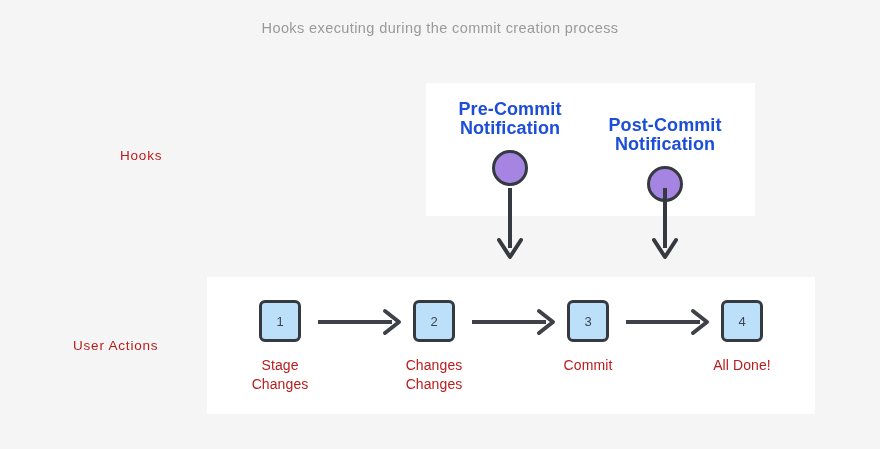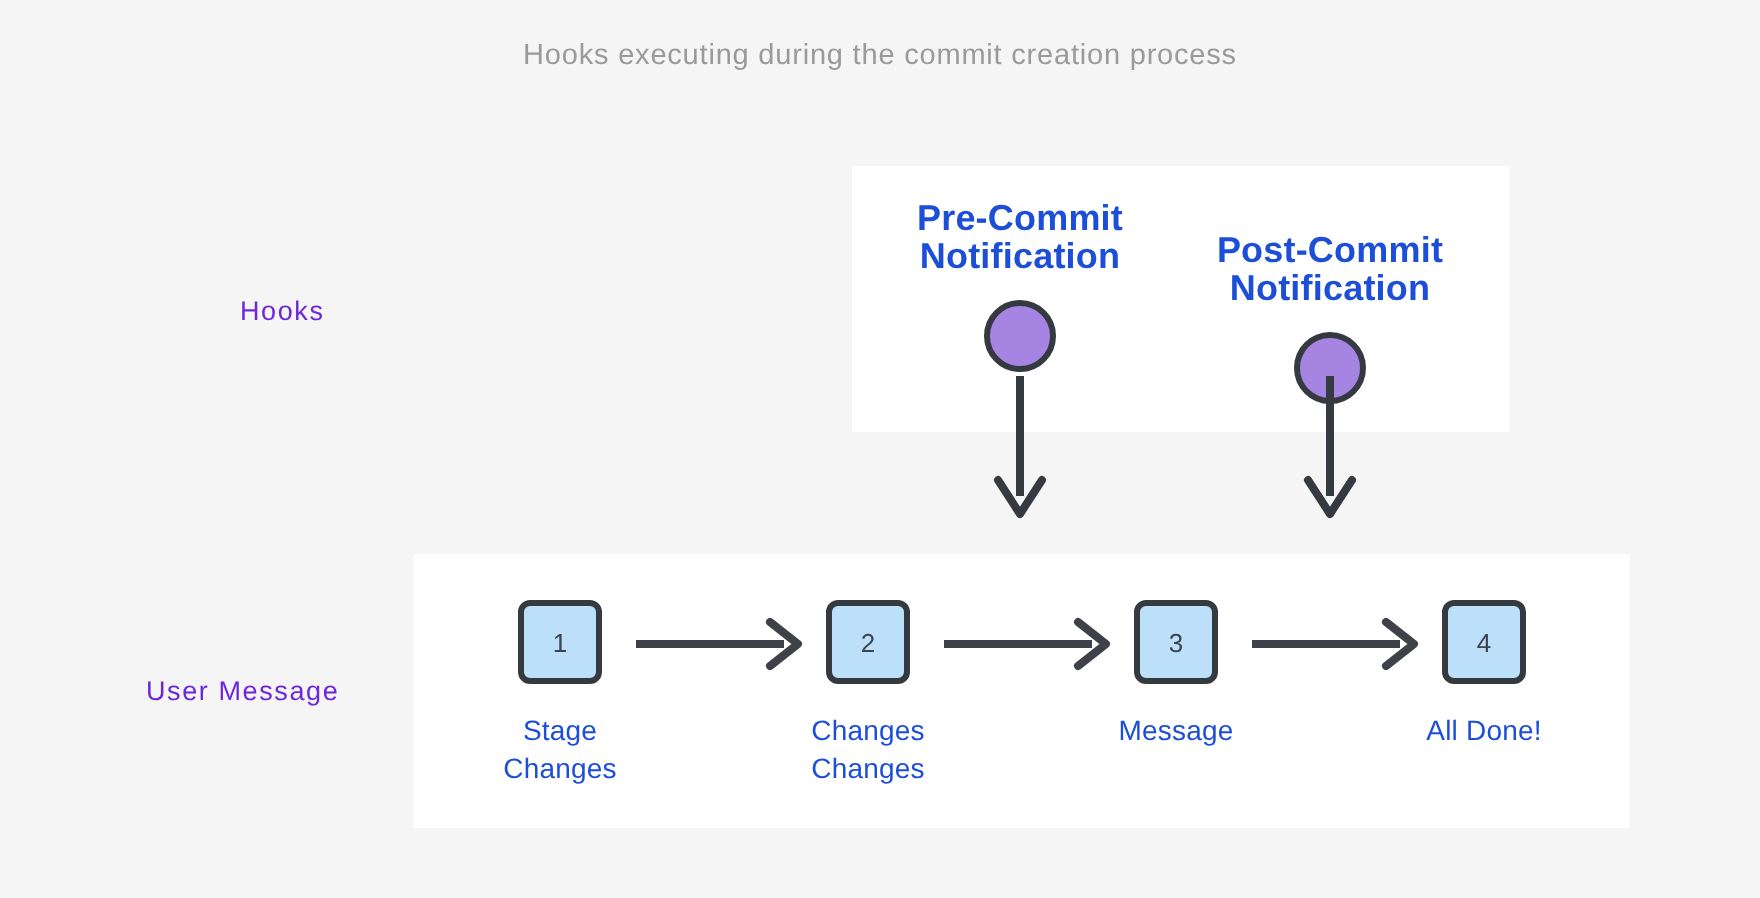--- a/index.html
+++ b/index.html
@@ -30,21 +30,21 @@
     letter-spacing: 0.4px;
     color: #9a9a9a;
     white-space: nowrap;
   }
 
   
   .row-label {
     position: absolute;
     font-size: 13.5px;
     letter-spacing: 0.8px;
-    color: #6d28d9;
+    color: #b91c1c;
     white-space: nowrap;
   }
   .row-label.hooks { left: 120px; top: 148px; }
   .row-label.actions { left: 73px; top: 338px; }
 
   
   .panel {
     position: absolute;
     background: #ffffff;
   }
@@ -113,40 +113,40 @@
     display: flex;
     align-items: center;
     justify-content: center;
     font-size: 13px;
     color: #3c4450;
   }
   .step-label {
     margin-top: 14px;
     font-size: 14px;
     line-height: 19px;
-    color: #1d4ed8;
+    color: #b91c1c;
     letter-spacing: 0.1px;
   }
   .step.s1 { left: 220px; top: 300px; }
   .step.s2 { left: 374px; top: 300px; }
   .step.s3 { left: 528px; top: 300px; }
   .step.s4 { left: 682px; top: 300px; }
 </style>
 </head>
 <body>
 
 <div id="stage">
 
   <div class="diagram-title">Hooks executing during the commit creation process</div>
 
   <div class="panel hooks-panel"></div>
   <div class="panel actions-panel"></div>
 
   <div class="row-label hooks">Hooks</div>
-  <div class="row-label actions">User Message</div>
+  <div class="row-label actions">User Actions</div>
 
   <div class="hook-node pre">
     <div class="hook-label">
       <div>Pre-Commit</div>
       <div>Notification</div>
     </div>
     <div class="hook-circle"></div>
   </div>
 
   <div class="hook-node post">
@@ -197,21 +197,21 @@
     <div class="step-box">2</div>
     <div class="step-label">
       <div>Changes</div>
       <div>Changes</div>
     </div>
   </div>
 
   <div class="step s3">
     <div class="step-box">3</div>
     <div class="step-label">
-      <div>Message</div>
+      <div>Commit</div>
     </div>
   </div>
 
   <div class="step s4">
     <div class="step-box">4</div>
     <div class="step-label">
       <div>All Done!</div>
       <div></div>
     </div>
   </div>

